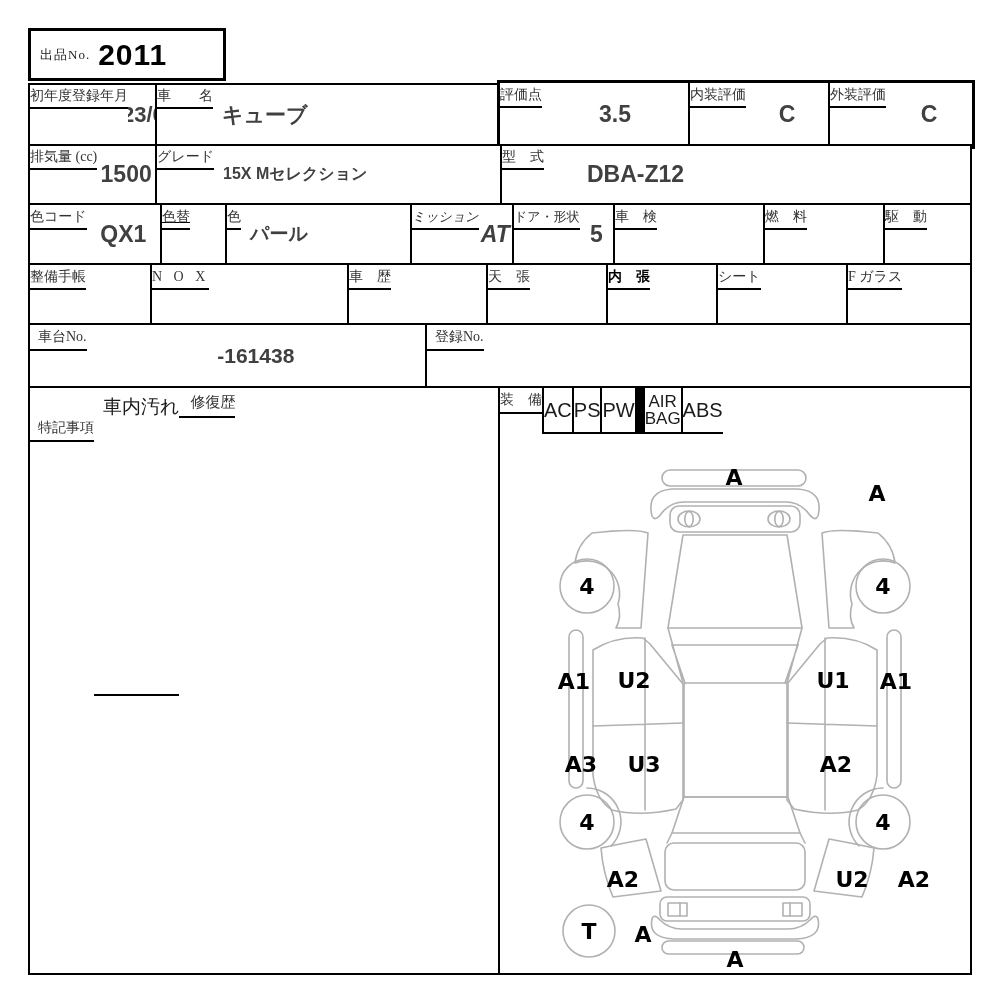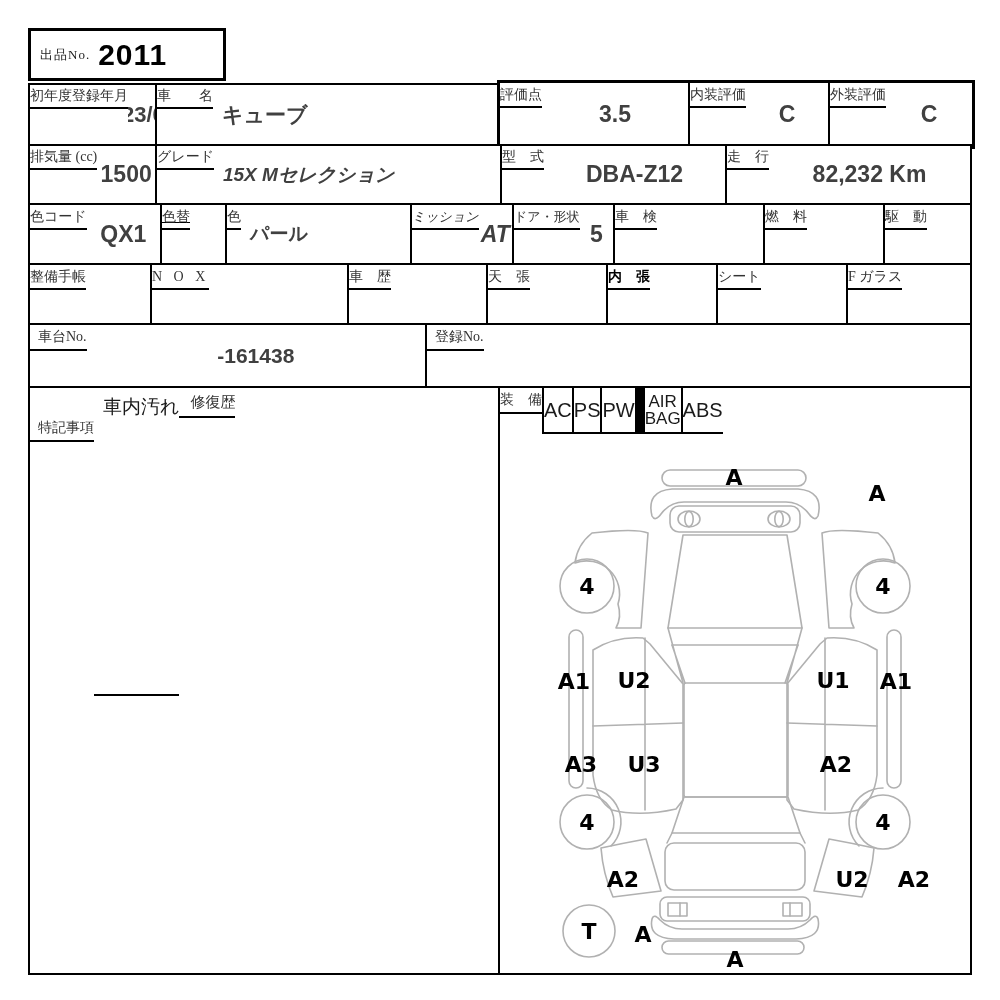--- a/index.html
+++ b/index.html
@@ -9,21 +9,21 @@
   .band{position:absolute;box-sizing:border-box;left:28px;width:944px;display:flex;border:2px solid #000;background:#fff;}
   .col{display:flex;flex-direction:row;box-sizing:border-box;border-right:2px solid #000;}
   .col:last-child{border-right:none;}
   .hdr{display:flex;align-items:center;justify-content:center;border-bottom:2px solid #000;
     font-family:"Liberation Serif","DejaVu Serif",serif;font-size:14px;color:#333;white-space:nowrap;overflow:hidden;}
   .hdr.left{justify-content:flex-start;padding-left:8px;}
   .hdr.strong{font-family:"DejaVu Sans","Liberation Sans",sans-serif;font-weight:700;color:#000;}
   .val{flex:1;display:flex;align-items:center;justify-content:center;
     font-weight:700;font-size:23px;color:#404040;white-space:nowrap;overflow:hidden;}
   .val.left{justify-content:flex-start;padding-left:9px;}
-  .val.sz22{font-size:22px;} .val.sz21{font-size:21px;} .val.sz20{font-size:19px;font-style:italic;} .val.sz19{font-size:19px;}
+  .val.sz22{font-size:22px;} .val.sz21{font-size:21px;} .val.sz20{font-size:16px;} .val.sz19{font-size:19px;}
   
   #listing-box{left:28px;top:28px;width:198px;height:53px;border:3px solid #000;display:flex;align-items:center;padding-left:9px;background:#fff;}
   #listing-box .lbl{font-family:"Liberation Serif","DejaVu Serif",serif;font-size:13px;color:#222;letter-spacing:1px;}
   #listing-box .num{font-size:30px;font-weight:700;margin-left:8px;letter-spacing:1px;}
   
   #score-block{left:497px;top:80px;width:478px;height:69px;border:3px solid #000;display:flex;background:#fff;}
   #score-block .col{border-right:2px solid #000;} #score-block .col:last-child{border-right:none;}
   #score-block .hdr{height:23px;}
   
   #bandF .nbox{border-bottom:2px solid #000;box-sizing:border-box;}
@@ -83,24 +83,20 @@
       <div class="hdr" style="height:22px;">排気量 (cc)</div>
       <div class="val">1500</div>
     </div>
     <div class="col" style="width:345px;">
       <div class="hdr" style="height:22px;">グレード</div>
       <div class="val left sz20">15X Mセレクション</div>
     </div>
     <div class="col" style="width:225px;">
       <div class="hdr" style="height:22px;">型　式</div>
       <div class="val">DBA-Z12</div>
-    </div>
-    <div class="col" style="flex:1;">
-      <div class="hdr" style="height:22px;">走　行</div>
-      <div class="val">82,232 Km</div>
     </div>
   </div>
 
   <div class="band" style="top:203px;height:62px;">
     <div class="col" style="width:132px;">
       <div class="hdr" style="height:23px;">色コード</div>
       <div class="val">QX1</div>
     </div>
     <div class="col" style="width:65px;text-decoration:underline;">
       <div class="hdr" style="height:23px;">色替</div>

